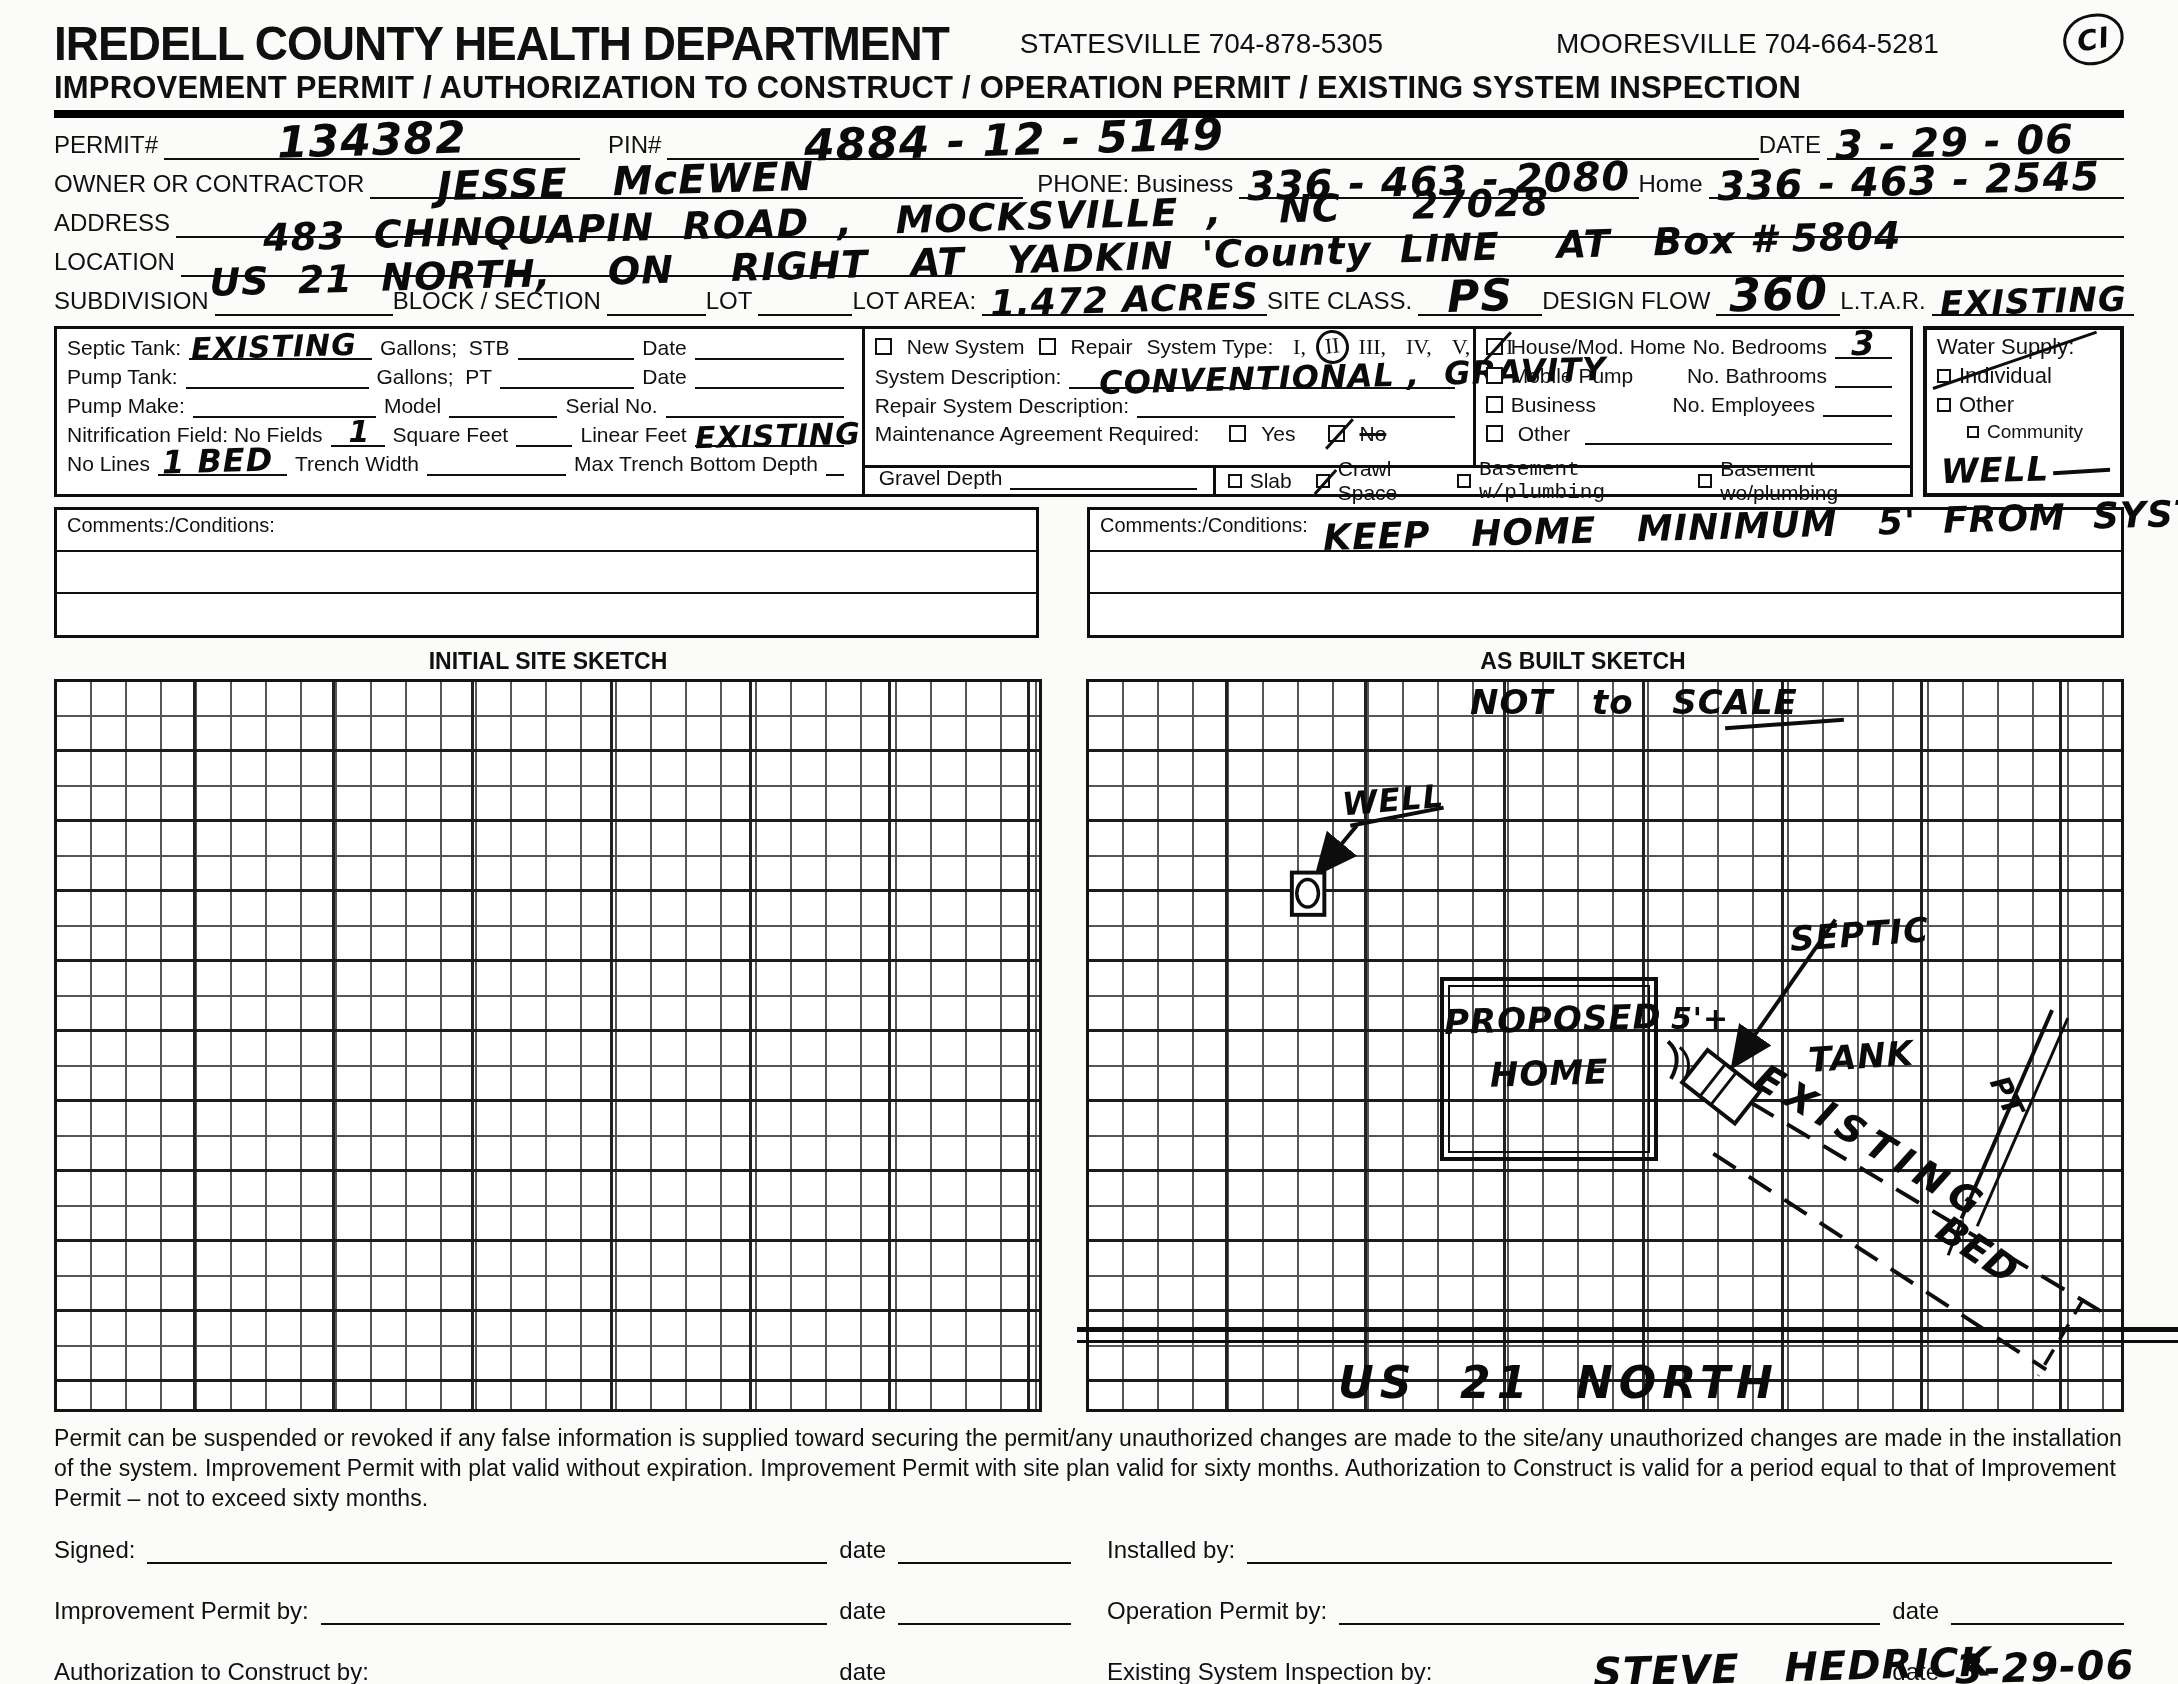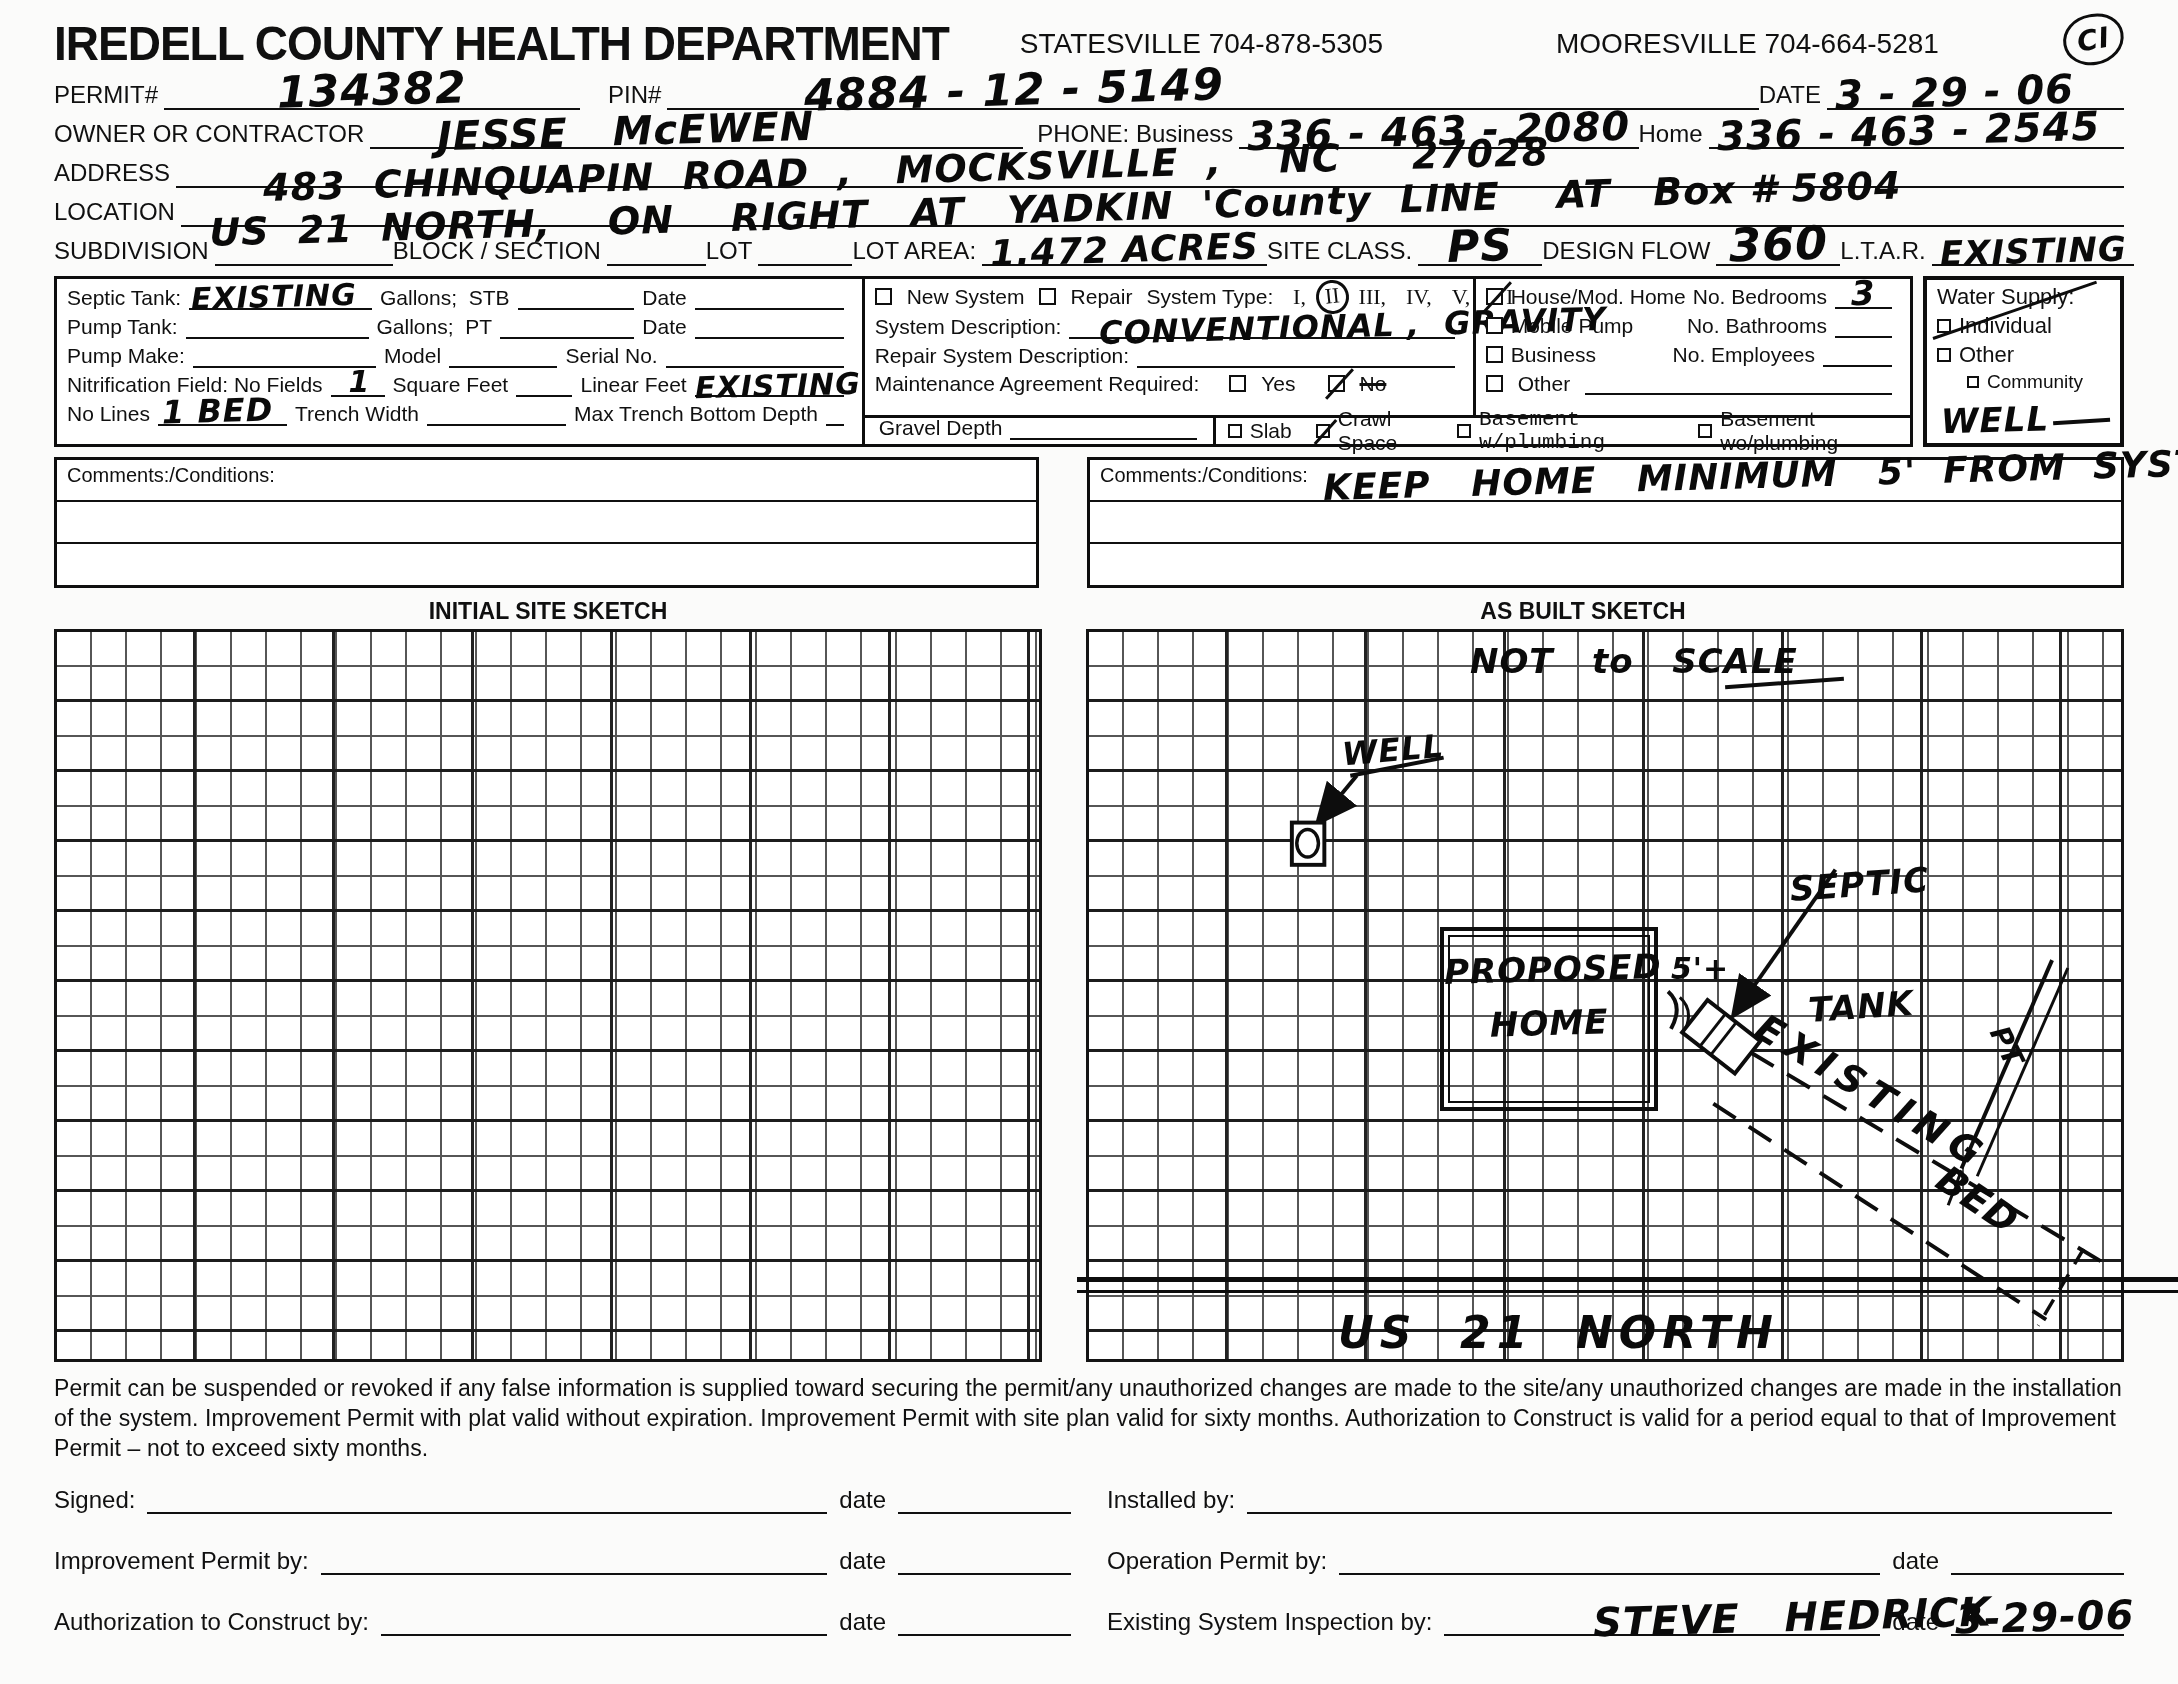--- a/index.html
+++ b/index.html
@@ -72,21 +72,21 @@
   .grids { display:flex; gap:44px; margin-top:4px; }
   .sketch-grid { height:733px; border:3px solid #141414; position:relative; background-color:#fff; background-image:
       repeating-linear-gradient(to bottom, transparent 0 67px, #1c1c1c 67px 70px),
       repeating-linear-gradient(to right, transparent 0 136px, #222 136px 139px),
       repeating-linear-gradient(to bottom, transparent 0 33px, #565656 33px 35px),
       repeating-linear-gradient(to right, transparent 0 33px, #565656 33px 35px); }
   .sketch-grid.left { width:988px; }
   .sketch-grid.right { flex:1; }
   .ov { position:absolute; z-index:3; }
   .svg-ov { position:absolute; inset:0; width:100%; height:100%; z-index:2; }
-  #nts { left:381px; top:9px; }
+  #nts { left:381px; top:0; }
   #nts::after { content:""; display:block; width:119px; border-bottom:4px solid #0d0d0d; margin-left:255px; transform:rotate(-4deg); }
   #well-lab { left:253px; top:99px; transform:rotate(-5deg); }
   #well-lab::after { content:""; display:block; width:95px; border-bottom:4px solid #0d0d0d; margin-left:6px; margin-top:-4px; transform:rotate(-6deg); }
   #septic-lab { left:705px; top:150px; transform:rotate(-4deg); line-height:1.2; }
   #septic-lab .l2 { margin-left:10px; }
   .home-box { left:351px; top:295px; width:218px; height:184px; border:4px solid #0d0d0d; text-align:center; padding-top:18px; }
   .home-box::after { content:""; position:absolute; inset:4px; border:2px solid #0d0d0d; pointer-events:none; }
   #dist { left:582px; top:319px; }
   #existing { left:651px; top:438px; transform:rotate(31deg); letter-spacing:8px; }
   #bed { left:844px; top:546px; transform:rotate(34deg); }
@@ -108,20 +108,21 @@
 <body>
 
 <div class="page">
 
   <div class="hrow1">
     <div class="title">IREDELL COUNTY HEALTH DEPARTMENT</div>
     <div class="phone p1">STATESVILLE 704-878-5305</div>
     <div class="phone p2">MOORESVILLE 704-664-5281</div>
     <div class="ci hw">CI</div>
   </div>
+  <div class="sub">IMPROVEMENT PERMIT / AUTHORIZATION TO CONSTRUCT / OPERATION PERMIT / EXISTING SYSTEM INSPECTION</div>
 
   <div class="frow" style="margin-top:10px;">
     <span class="lab">PERMIT#</span>
     <span class="ul" style="flex:0 0 416px; justify-content:center;">
         <span class="hw h44 tilt">134382</span>
       </span>
     <span class="lab" style="margin-left:28px;">PIN#</span>
     <span class="ul grow">
         <span class="hw h44 tilt" style="margin-left:129px;">4884 - 12 - 5149</span>
       </span>

